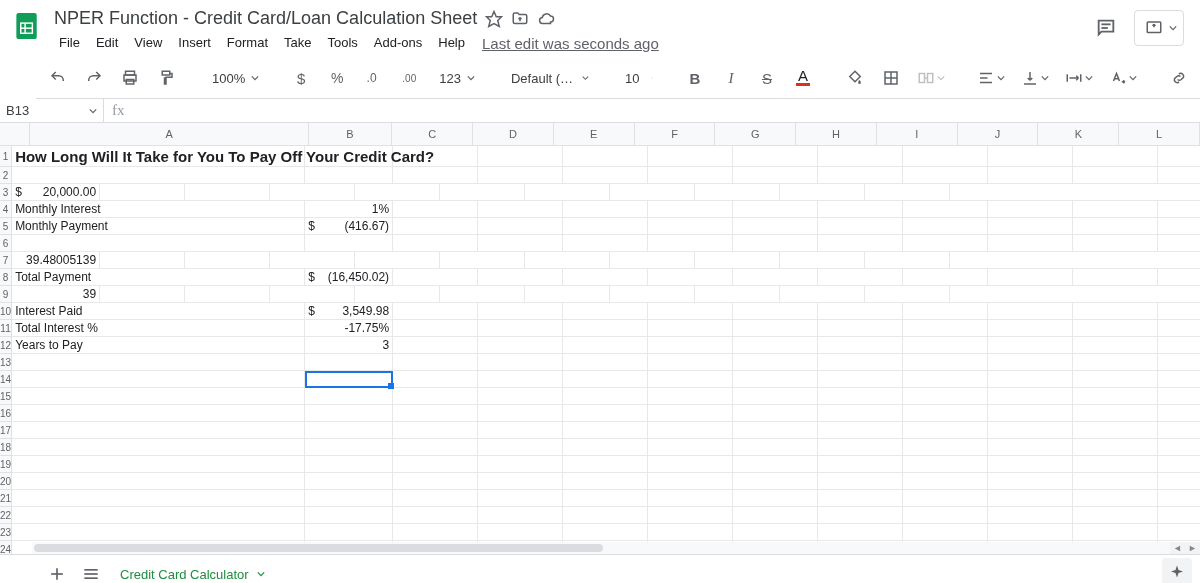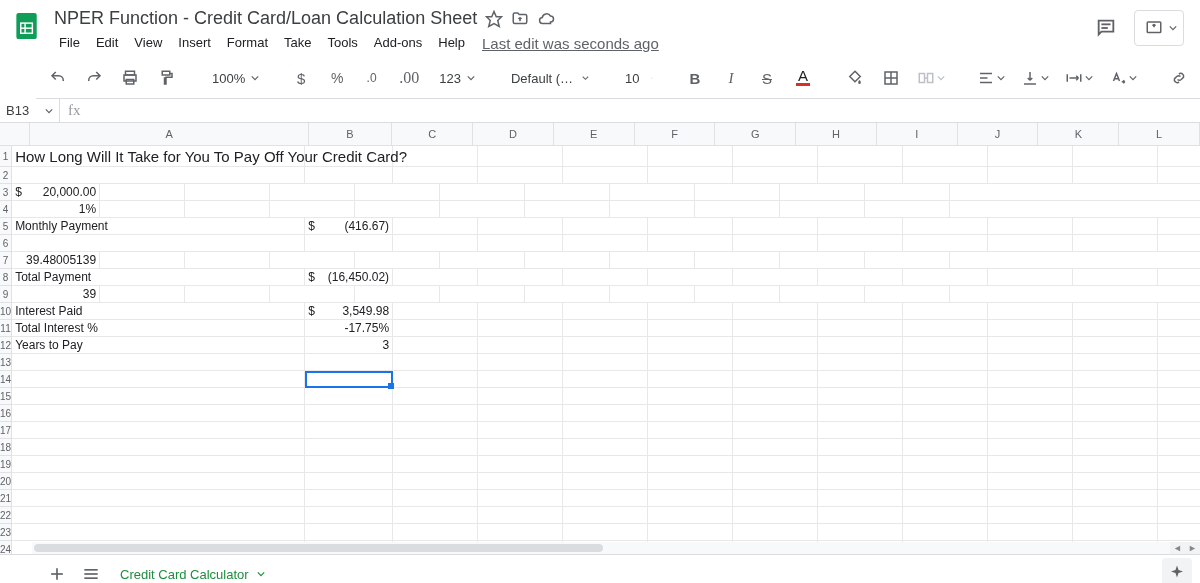--- a/index.html
+++ b/index.html
@@ -23,21 +23,21 @@
   .toolbar { display: flex; align-items: flex-start; padding: 4px 8px; border-bottom: 1px solid #dadce0; gap: 8px; height: 39px; margin-left: 36px; }
   .tb-btn { min-width: 28px; height: 28px; display: flex; align-items: center; justify-content: center; border-radius: 2px; cursor: pointer; color: #5f6368; padding: 0 4px;}
   .tb-sep { width: 1px; height: 20px; background: #dadce0; margin: 0 4px; }
   .tb-text { font-size: 13px; color: #3c4043; padding: 0 4px; white-space: nowrap; }
   .tb-drop { display:flex; align-items:center; cursor:pointer; padding: 0 4px; height:28px; border-radius:2px;}
   .caret { margin-left: 2px; }
   .text-color-a { font-size:15px; font-weight:400; color:#202124; border-bottom: 3px solid #d93025; padding: 0 2px; line-height: 14px; display:inline-block; margin-bottom:2px;}
   .collapse-btn { margin-left: auto; }
   
   .namebox-row { display: flex; align-items: center; border-bottom: 1px solid #dadce0; height: 24px; }
-  .namebox { width: 60px; border-right: 1px solid #dadce0; display: flex; align-items: center; padding: 0 6px; height: 100%; font-size: 13px; color: #3c4043; }
+  .namebox { width: 104px; border-right: 1px solid #dadce0; display: flex; align-items: center; padding: 0 6px; height: 100%; font-size: 13px; color: #3c4043; }
   .namebox .caret { margin-left: auto; color:#5f6368; }
   .fx-label { padding: 0 8px; color: #979ba0; font-family: serif; font-size: 15px; }
   .formula-input { flex: 1; height: 100%; border: none; outline: none; font-size: 13px; padding: 0 4px; }
   
   .grid-wrap { position: relative; height: 431px; overflow: hidden; }
   .col-headers { display: flex; height: 23px; background: #f8f9fa; border-bottom: 1px solid #e1e1e1; position: sticky; top: 0; }
   .corner { width: 32px; border-right: 1px solid #e1e1e1; background: #f8f9fa; }
   .col-h { border-right: 1px solid #e1e1e1; text-align: center; font-size: 11px; color: #5f6368; line-height: 23px; background: #f8f9fa; }
   .col-A { width: 293px; } .col-B { width: 88px; } .col-std { width: 85px; }
   
@@ -47,21 +47,21 @@
   .row-h.tall { height: 21px; line-height:21px; }
   
   .cells { position: relative; flex: 1; }
   .row { display: flex; height: 17px; border-bottom: 1px solid #e8e8e8; }
   .row.tall { height: 21px; }
   .cell { border-right: 1px solid #e8e8e8; padding: 0 3px; font-size: 12px; color: #202124; display: flex; align-items: center; overflow: hidden; white-space: nowrap; }
   .cell.c-A { width: 293px; } .cell.c-B { width: 88px; } .cell.c-std { width: 85px; }
   .cell.right { justify-content: flex-end; }
   .cell.left-sym { justify-content: space-between; }
   .cell .sym { margin-right: 4px; }
-  .title-cell { font-size: 15px; font-weight: 400; color: #202124; overflow: visible; z-index: 2; text-align: center; }
+  .title-cell { font-size: 15px; font-weight: 700; color: #202124; overflow: visible; z-index: 2; text-align: center; }
   
   .active-cell { position: absolute; border: 2px solid #1a73e8; pointer-events: none; background: rgba(255,255,255,0); }
   .active-handle { position: absolute; width: 6px; height: 6px; background: #1a73e8; bottom: -3px; right: -3px; }
   
   .hscroll { position: absolute; bottom: 0; left: 32px; right: 30px; height: 12px; background: #f8f9fa; display:flex; align-items:center; }
   .hscroll-thumb { height: 8px; background: #dadce0; border-radius: 4px; width: 50%; margin-left: 2px; }
   .hscroll-nav { position:absolute; bottom:0; right:0; width:30px; height:12px; display:flex; }
   .hscroll-nav span{ width:15px; text-align:center; font-size:9px; color:#888; background:#f1f3f4; line-height:12px;}
   
   .footer { display: flex; align-items: center; height: 39px; border-top: 1px solid #dadce0; padding: 0 40px 0 40px; position: relative;}
@@ -174,21 +174,21 @@
   <div class="tb-btn">
       <span style="font-size:15px;">$</span>
     </div>
   <div class="tb-btn">
       <span style="font-size:14px;">%</span>
     </div>
   <div class="tb-btn">
       <span style="font-size:12px;">.0&nbsp;</span>
     </div>
   <div class="tb-btn">
-      <span style="font-size:16px;font-family:Liberation Serif, serif;">.00</span>
+      <span style="font-size:10px;">.00</span>
     </div>
   <div class="tb-drop">
       <span class="tb-text">123</span>
       <svg class="caret" width="8" height="8" viewBox="0 0 10 10">
         <path d="M1 3l4 4 4-4" stroke="#5f6368" stroke-width="1.5" fill="none"></path>
       </svg>
     </div>
   <div class="tb-sep"></div>
   <div class="tb-drop" style="width:90px;">
       <span class="tb-text" style="overflow:hidden;text-overflow:ellipsis;">Default (Ari...</span>
@@ -415,20 +415,21 @@
           <div class="cell c-std"></div>
           <div class="cell c-std"></div>
           <div class="cell c-std"></div>
           <div class="cell c-std"></div>
           <div class="cell c-std"></div>
           <div class="cell c-std"></div>
           <div class="cell c-std"></div>
           <div class="cell c-std"></div>
         </div>
         <div class="row">
+          <div class="cell c-A">Monthly Interest</div>
           <div class="cell c-B right">1%</div>
           <div class="cell c-std"></div>
           <div class="cell c-std"></div>
           <div class="cell c-std"></div>
           <div class="cell c-std"></div>
           <div class="cell c-std"></div>
           <div class="cell c-std"></div>
           <div class="cell c-std"></div>
           <div class="cell c-std"></div>
           <div class="cell c-std"></div>

